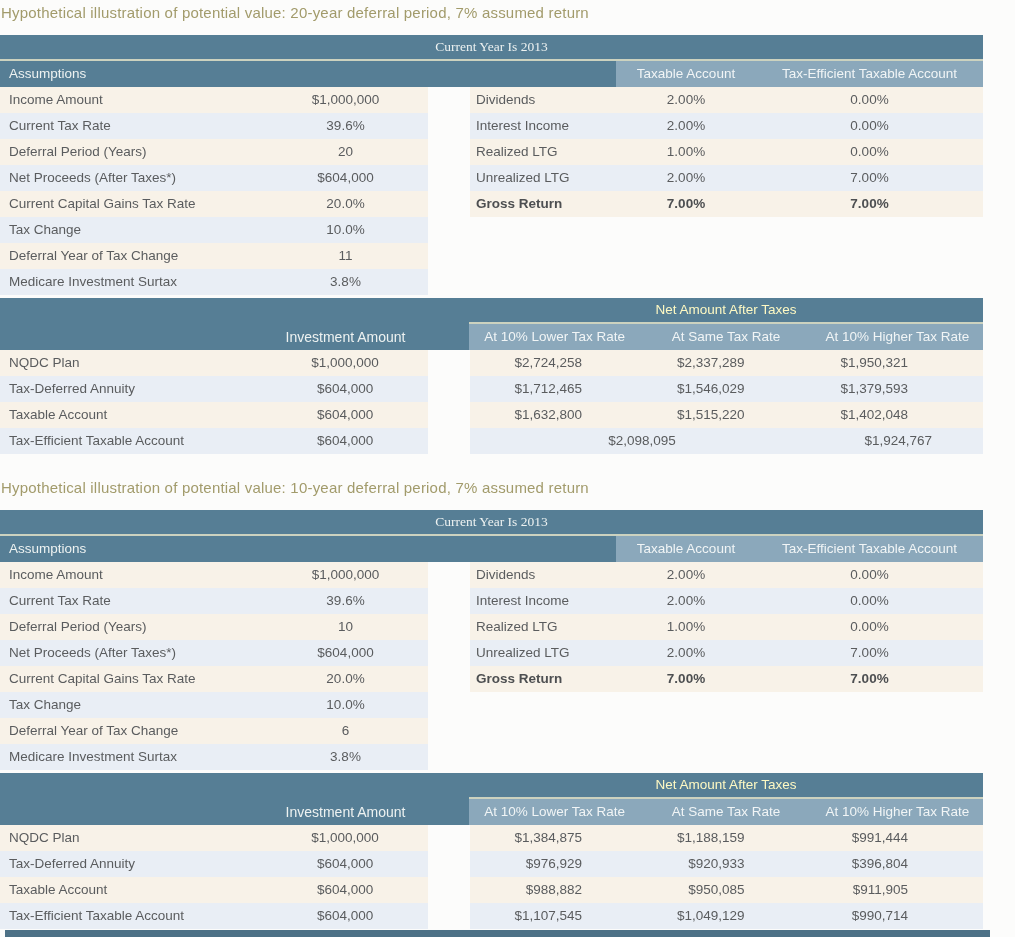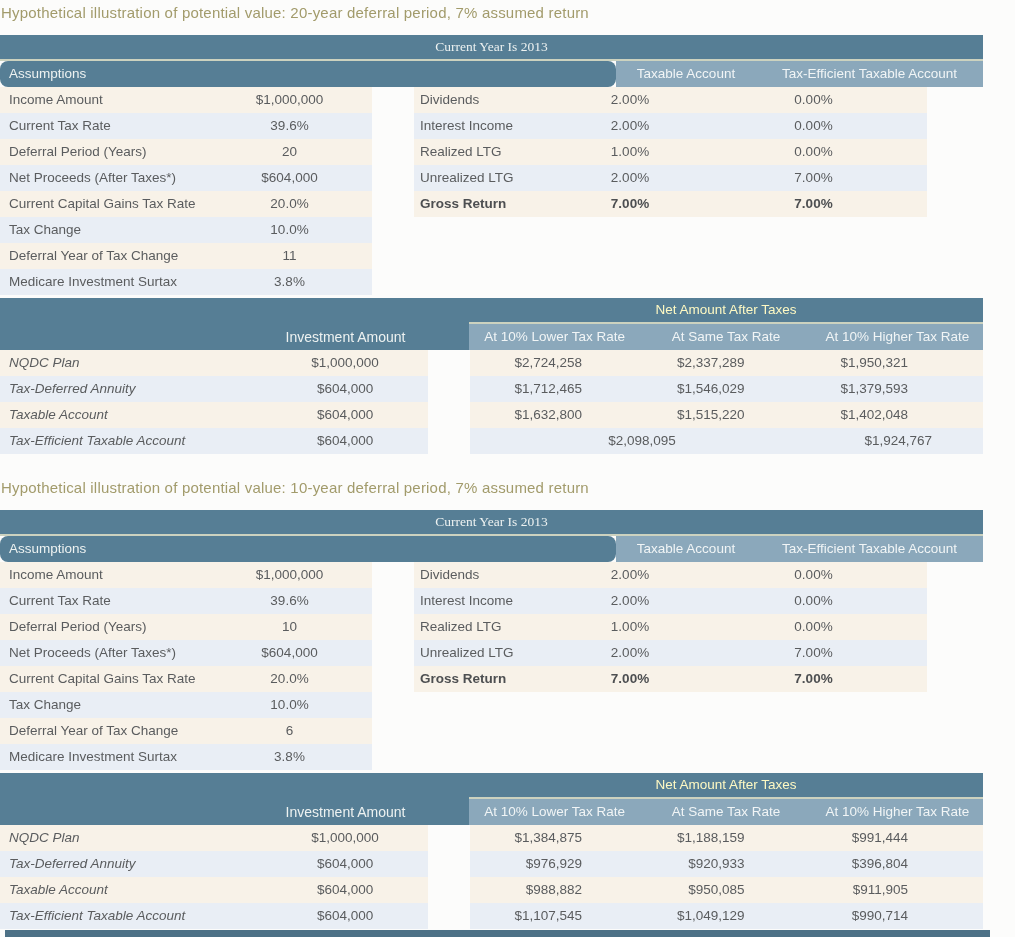--- a/index.html
+++ b/index.html
@@ -24,28 +24,28 @@
   
   .banner {
     height:24px; line-height:24px;
     background:#567e95; color:#edf2f1;
     text-align:center; font-size:13.5px;font-family:Liberation Serif, serif;
   }
   .sep { height:2px; background:#ccd2bf; }
   .ahead { display:flex; height:26px; line-height:26px; font-size:13.5px; }
   .ahead-left {
     width:616px; background:#567e95; color:#edf2f1;
-    padding-left:9px; box-sizing:border-box;border-radius:8px;
+    padding-left:9px; box-sizing:border-box;
   }
   .acct { background:#8ba8bb; color:#f1f5f6; text-align:center; }
   .acct1 { width:140px; }
   .acct2 { width:227px; }
 
   .abody { display:flex; font-size:13.5px; }
-  .aleft { width:372px;border-radius:8px; }
+  .aleft { width:428px;border-radius:8px; }
   .gapcol { width:42px; }
   .aright { width:513px; }
   .row { display:flex; height:26px; line-height:26px; }
   .odd  { background:#f8f2e8; }
   .even { background:#e9eef5; }
   .aleft .lbl { flex:1; padding-left:9px; }
   .aleft .val { width:165px; text-align:center; }
   .rlbl { width:146px; padding-left:6px; box-sizing:border-box; }
   .rv1 { width:140px; text-align:center; }
   .rv2 { width:227px; text-align:center; }
@@ -68,21 +68,21 @@
   }
   .nsep { height:2px; background:#ccd2bf; }
   .ncols {
     display:flex; height:26px; line-height:26px;
     background:#8ba8bb; color:#f1f5f6; font-size:13.5px;
   }
   .ncol { flex:1; text-align:center; }
 
   .nrow { display:flex; height:26px; line-height:26px; font-size:13.5px; }
   .nleft { width:428px; display:flex; }
-  .nleft .lbl { flex:1; padding-left:9px;font-style:italic; }
+  .nleft .lbl { flex:1; padding-left:9px; }
   .nleft .val { width:165px; text-align:center; }
   .nright { width:514px; display:flex; }
   .nv { flex:1; text-align:right; box-sizing:border-box; }
   .nv1 { padding-right:50px; }
   .nv2 { padding-right:51px; }
   .nv3 { padding-right:75px; }
 
   .bottom-bar {
     margin:1px 0 0 5px;
     width:985px; height:7px;

